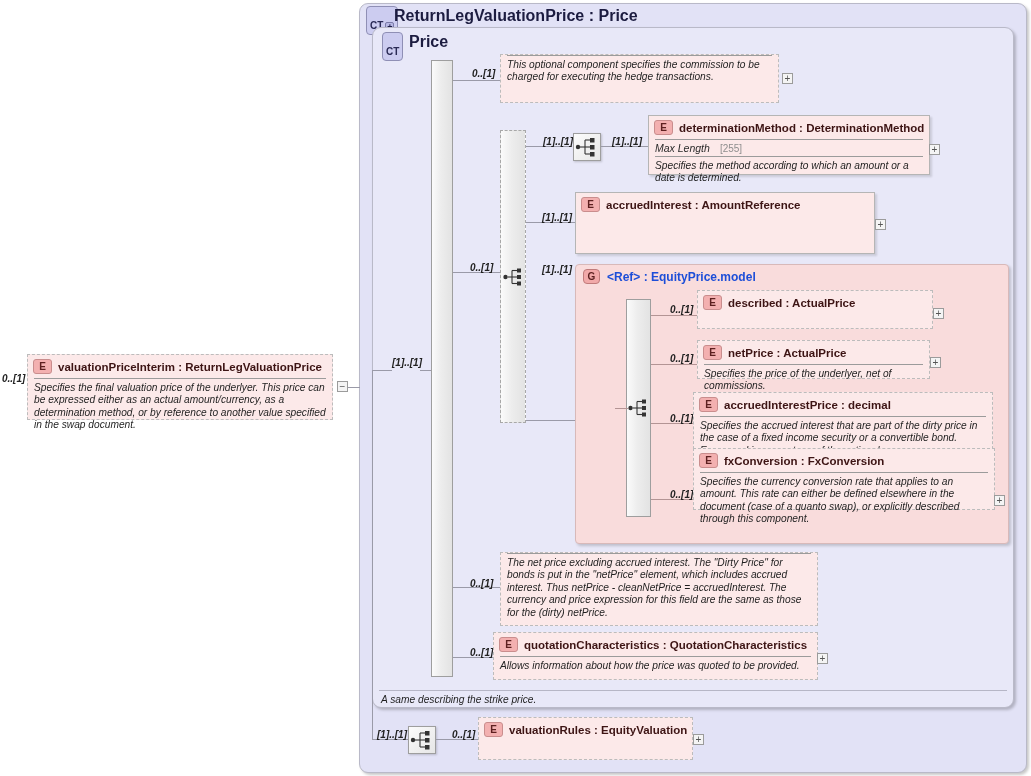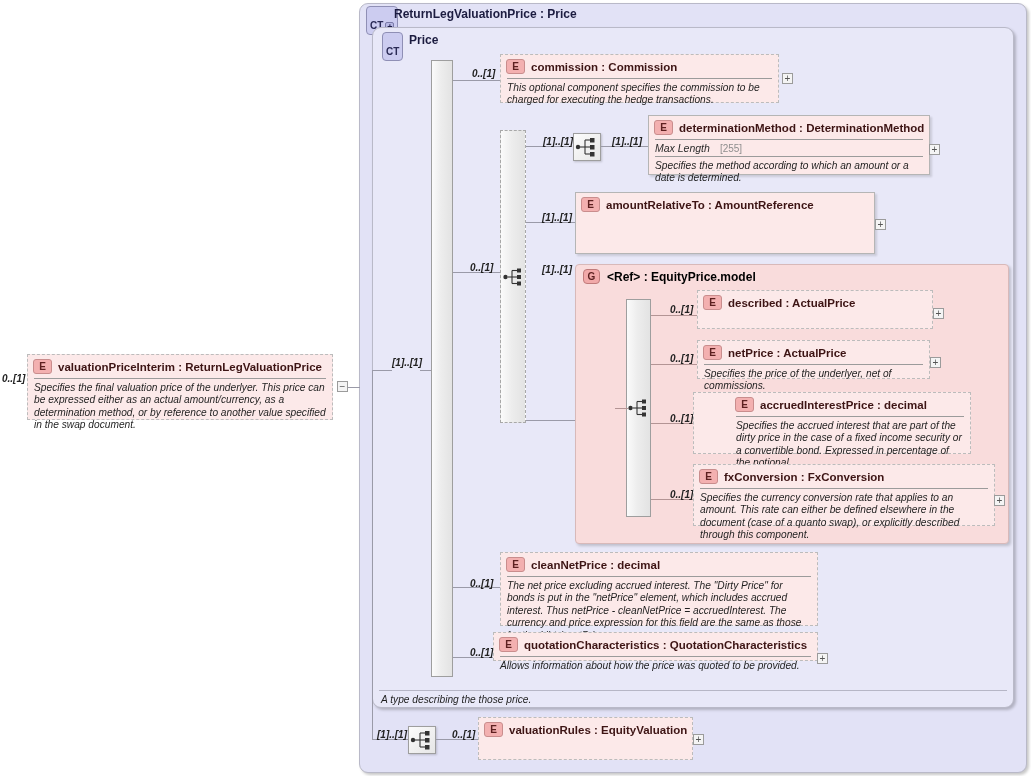--- a/index.html
+++ b/index.html
@@ -39,26 +39,26 @@
     background:#f3b0b0;border:1px solid #c98d8d;border-radius:3px;
     color:#5d2020;font-size:10px;font-weight:bold;box-sizing:border-box;
   }
   .plusglyph{
     display:inline-block;width:9px;height:9px;line-height:8px;
     text-align:center;font-size:9px;font-weight:bold;
     background:#b8b8e4;border:1px solid #7a7aa8;border-radius:2px;
     color:#1f1f4a;margin-left:2px;vertical-align:middle;box-sizing:border-box;
   }
   .container-title{
-    position:absolute;font-size:12px;font-weight:bold;color:#1c1c40;
+    position:absolute;font-size:16px;font-weight:bold;color:#1c1c40;
     white-space:nowrap;
     text-align:right;
   }
   .group-title{
-    position:absolute;font-size:12px;font-weight:bold;color:#000000;
+    position:absolute;font-size:12px;font-weight:bold;color:#1d4ed8;
     white-space:nowrap;
   }
 
   
   .ebox{
     position:absolute;box-sizing:border-box;background:#fce9e9;
     border:1px dashed #bcbcbc;
   }
   .ebox.solid{border:1px solid #b5b5b5;box-shadow:2px 2px 2px rgba(0,0,0,.13);}
   .ebox-head{
@@ -131,21 +131,21 @@
 <div class="container-title" style="left:394px;top:7px;">ReturnLegValuationPrice : Price</div>
 
 <div class="container ct-inner" style="left:372px;top:27px;width:642px;height:681px;"></div>
 
 <div class="badge badge-ct" style="left:382px;top:32px;">
   <span>CT</span>
 </div>
 <div class="container-title" style="left:409px;top:33px;">Price</div>
 
 <div class="ctsep" style="left:379px;top:690px;width:628px;"></div>
-<div class="ctfooter" style="left:381px;top:694px;">A type describing the those price.</div>
+<div class="ctfooter" style="left:381px;top:694px;">A same describing the strike price.</div>
 
 <div class="card" style="left:2px;top:373px;">0..[1]</div>
 
 <div class="ebox" style="left:27px;top:354px;width:306px;height:66px;">
   <div class="ebox-head">
     <span class="badge-e">E</span><span class="nm">valuationPriceInterim : ReturnLegValuationPrice</span>
   </div>
   <div class="ebox-doc">Specifies the final valuation price of the underlyer. This price can be expressed either as an actual amount/currency, as a determination method, or by reference to another value specified in the swap document.</div>
 </div>
 <div class="expander" style="left:337px;top:381px;">−</div>
@@ -173,23 +173,20 @@
 
 <div class="bar solid" style="left:431px;top:60px;width:22px;height:617px;"></div>
 
 <div class="hline" style="left:453px;top:80px;width:47px;"></div>
 <div class="hline" style="left:453px;top:272px;width:47px;"></div>
 <div class="hline" style="left:453px;top:587px;width:47px;"></div>
 <div class="hline" style="left:453px;top:657px;width:40px;"></div>
 
 <div class="card" style="left:472px;top:68px;">0..[1]</div>
 <div class="ebox" style="left:500px;top:54px;width:279px;height:49px;">
-  <div class="ebox-head">
-    <span class="badge-e">E</span><span class="nm">commission : Commission</span>
-  </div>
   <div class="ebox-doc">This optional component specifies the commission to be charged for executing the hedge transactions.</div>
 </div>
 <div class="expander" style="left:782px;top:73px;">+</div>
 
 <div class="card" style="left:470px;top:262px;">0..[1]</div>
 <div class="bar dashed" style="left:500px;top:130px;width:26px;height:293px;"></div>
 <div class="seqicon" style="left:503px;top:268px;">
   <svg width="22" height="18" viewBox="0 0 22 18">
     <circle cx="2.5" cy="9" r="2.2" fill="#333"></circle>
     <line x1="4.6" y1="9" x2="9" y2="9" stroke="#333" stroke-width="1.1"></line>
@@ -231,21 +228,21 @@
   <div class="ebox-facet">
     <span>Max Length</span><span class="fval">[255]</span>
   </div>
   <div class="ebox-doc">Specifies the method according to which an amount or a date is determined.</div>
 </div>
 <div class="expander" style="left:929px;top:144px;">+</div>
 
 <div class="card" style="left:542px;top:212px;">[1]..[1]</div>
 <div class="ebox solid" style="left:575px;top:192px;width:300px;height:62px;">
   <div class="ebox-head">
-    <span class="badge-e">E</span><span class="nm">amountRelativeTo : AmountReference</span>
+    <span class="badge-e">E</span><span class="nm">accruedInterest : AmountReference</span>
   </div>
 </div>
 <div class="expander" style="left:875px;top:219px;">+</div>
 
 <div class="card" style="left:542px;top:264px;">[1]..[1]</div>
 <div class="group-box" style="left:575px;top:264px;width:434px;height:280px;"></div>
 <div class="badge badge-g" style="left:583px;top:269px;">G</div>
 <div class="group-title" style="left:607px;top:270px;">&lt;Ref&gt;       : EquityPrice.model</div>
 
 <div class="bar solid" style="left:626px;top:299px;width:25px;height:218px;"></div>
@@ -280,46 +277,43 @@
 <div class="card" style="left:670px;top:353px;">0..[1]</div>
 <div class="ebox" style="left:697px;top:340px;width:233px;height:39px;">
   <div class="ebox-head">
     <span class="badge-e">E</span><span class="nm">netPrice : ActualPrice</span>
   </div>
   <div class="ebox-doc">Specifies the price of the underlyer, net of commissions.</div>
 </div>
 <div class="expander" style="left:930px;top:357px;">+</div>
 
 <div class="card" style="left:670px;top:413px;">0..[1]</div>
-<div class="ebox" style="left:693px;top:392px;width:278px;height:62px;padding-left:36px;">
+<div class="ebox" style="left:693px;top:392px;width:300px;height:62px;">
   <div class="ebox-head">
     <span class="badge-e">E</span><span class="nm">accruedInterestPrice : decimal</span>
   </div>
   <div class="ebox-doc">Specifies the accrued interest that are part of the dirty price in the case of a fixed income security or a convertible bond. Expressed in percentage of the notional.</div>
 </div>
 
 <div class="card" style="left:670px;top:489px;">0..[1]</div>
-<div class="ebox" style="left:693px;top:464px;width:302px;height:62px;">
+<div class="ebox" style="left:693px;top:448px;width:302px;height:62px;">
   <div class="ebox-head">
     <span class="badge-e">E</span><span class="nm">fxConversion : FxConversion</span>
   </div>
   <div class="ebox-doc">Specifies the currency conversion rate that applies to an amount. This rate can either be defined elsewhere in the document (case of a quanto swap), or explicitly described through this component.</div>
 </div>
 <div class="expander" style="left:994px;top:495px;">+</div>
 
 <div class="card" style="left:470px;top:578px;">0..[1]</div>
 <div class="ebox" style="left:500px;top:552px;width:318px;height:74px;">
-  <div class="ebox-head">
-    <span class="badge-e">E</span><span class="nm">cleanNetPrice : decimal</span>
-  </div>
   <div class="ebox-doc">The net price excluding accrued interest. The "Dirty Price" for bonds is put in the "netPrice" element, which includes accrued interest. Thus netPrice - cleanNetPrice = accruedInterest. The currency and price expression for this field are the same as those for the (dirty) netPrice.</div>
 </div>
 
 <div class="card" style="left:470px;top:647px;">0..[1]</div>
-<div class="ebox" style="left:493px;top:632px;width:325px;height:29px;">
+<div class="ebox" style="left:493px;top:632px;width:325px;height:48px;">
   <div class="ebox-head">
     <span class="badge-e">E</span><span class="nm">quotationCharacteristics : QuotationCharacteristics</span>
   </div>
   <div class="ebox-doc">Allows information about how the price was quoted to be provided.</div>
 </div>
 <div class="expander" style="left:817px;top:653px;">+</div>
 
 <div class="vline" style="left:372px;top:370px;height:369px;"></div>
 <div class="hline" style="left:372px;top:739px;width:36px;"></div>
 <div class="card" style="left:377px;top:729px;">[1]..[1]</div>

